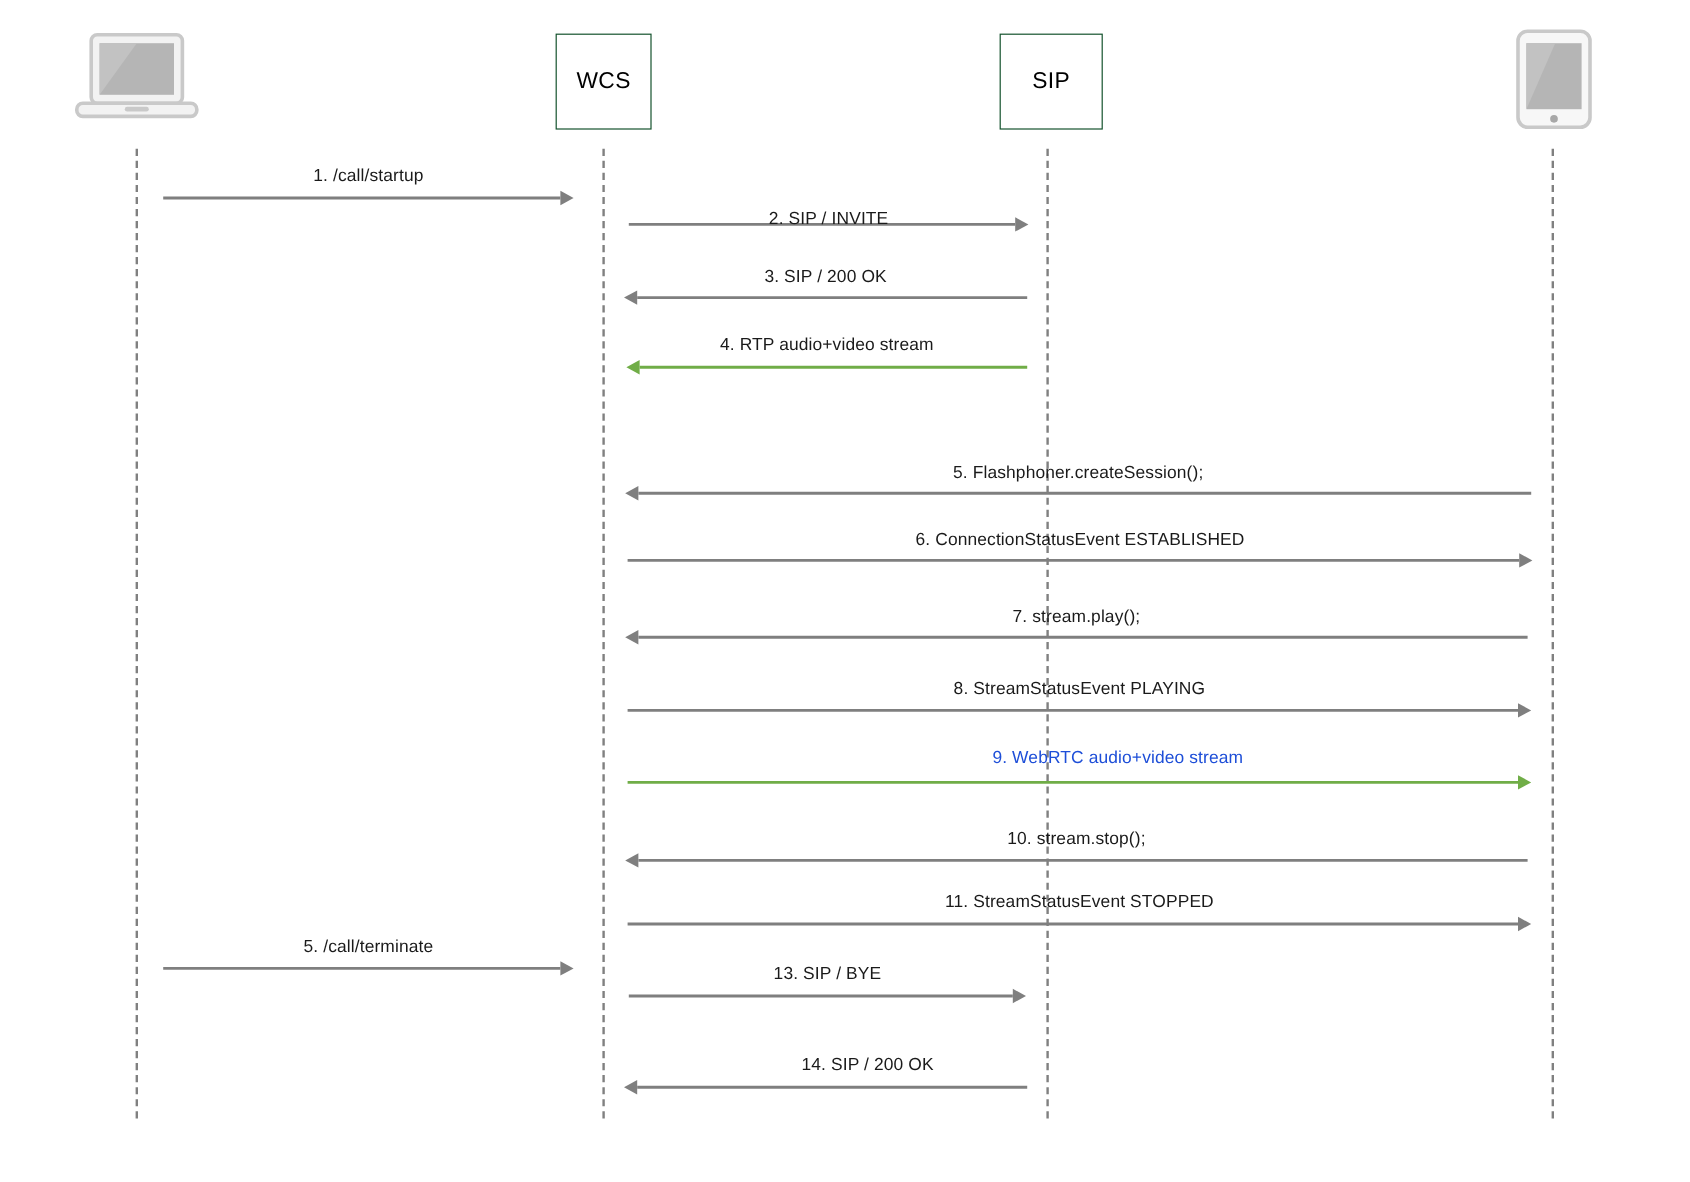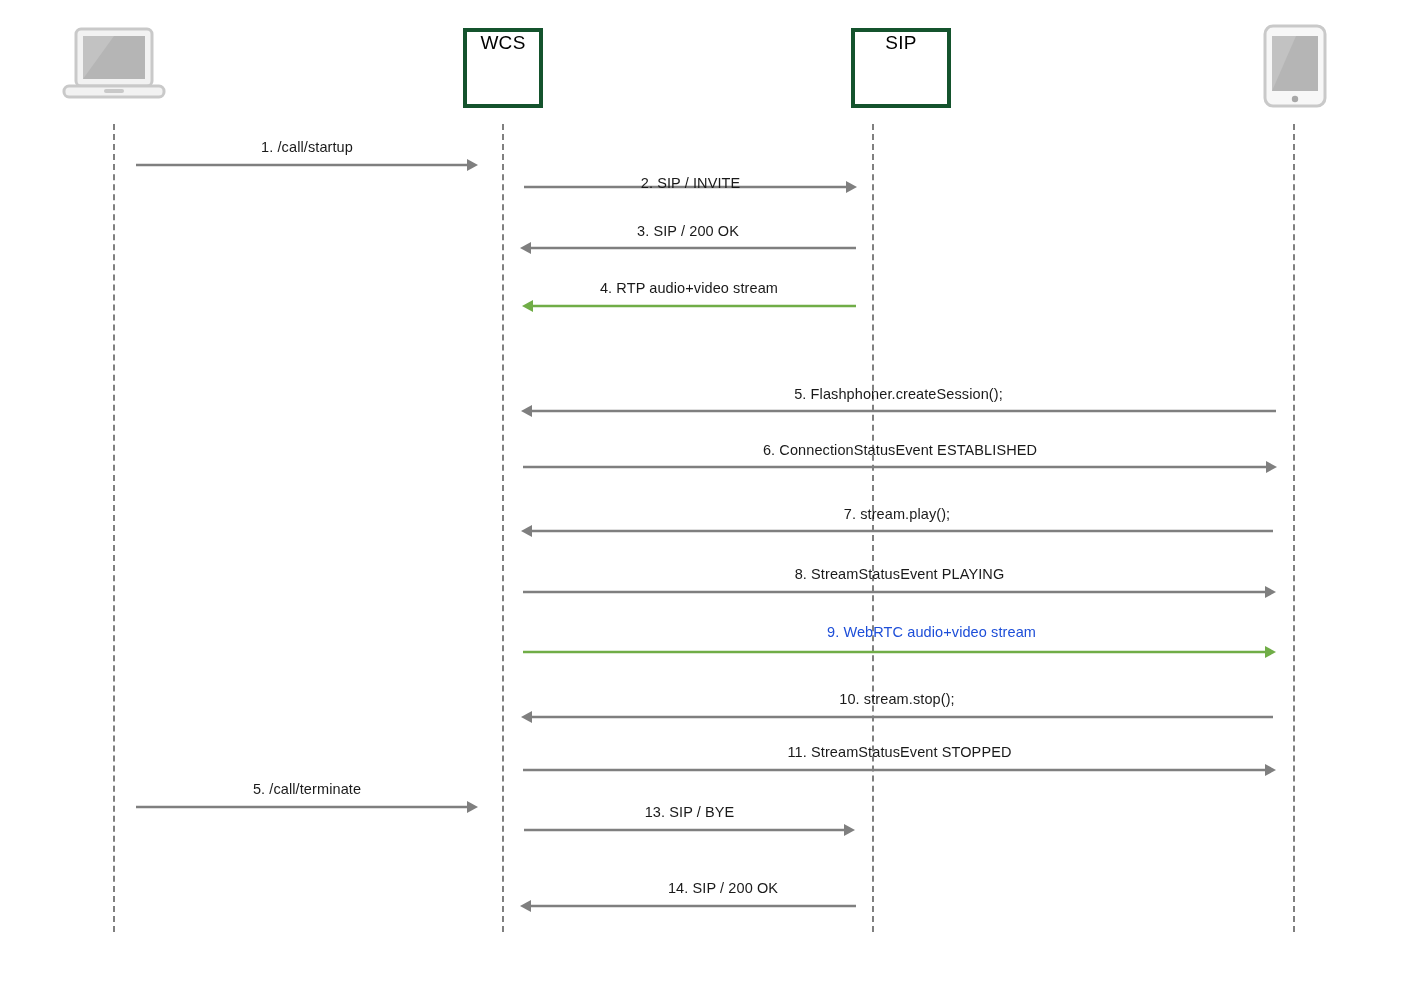--- a/index.html
+++ b/index.html
@@ -13,23 +13,24 @@
   #diagram {
     position: relative;
     width: 1408px;
     height: 985px;
     background: #ffffff;
     overflow: hidden;
   }
   .actor-box {
     position: absolute;
     background: #ffffff;
-    border: 4px solid #14532d;
+    border: 1px solid #14532d;
     box-sizing: border-box;
     display: flex;
+    align-items: center;
     justify-content: center;
     font-size: 19px;
     color: #000000;
     letter-spacing: 0.3px;
   }
   .actor-icon {
     position: absolute;
   }
   .lifeline {
     position: absolute;
@@ -76,21 +77,21 @@
       <rect x="10" y="13" width="46" height="55" fill="#b5b5b5"></rect>
       <polygon points="10,68 10,13 34,13" fill="#c2c2c2"></polygon>
       <circle cx="33" cy="76" r="3.2" fill="#a8a8a8"></circle>
     </svg>
   </div>
 
   <div class="actor-box" id="box-wcs" style="left: 463px; top: 28px; width: 80px; height: 80px;">
     <span>WCS</span>
   </div>
 
-  <div class="actor-box" id="box-sip" style="left: 851px; top: 28px; width: 100px; height: 80px;">
+  <div class="actor-box" id="box-sip" style="left: 833px; top: 28px; width: 86px; height: 80px;">
     <span>SIP</span>
   </div>
 
   <div id="dynamic-layer">
       <div class="lifeline" style="left: 113px; top: 124px; height: 808px;"></div>
       <div class="lifeline" style="left: 502px; top: 124px; height: 808px;"></div>
       <div class="lifeline" style="left: 872px; top: 124px; height: 808px;"></div>
       <div class="lifeline" style="left: 1293px; top: 124px; height: 808px;"></div>
       <div class="msg-arrow" style="left: 136px; top: 158px; width: 342px;">
         <svg width="342" height="14" viewBox="0 0 342 14">

